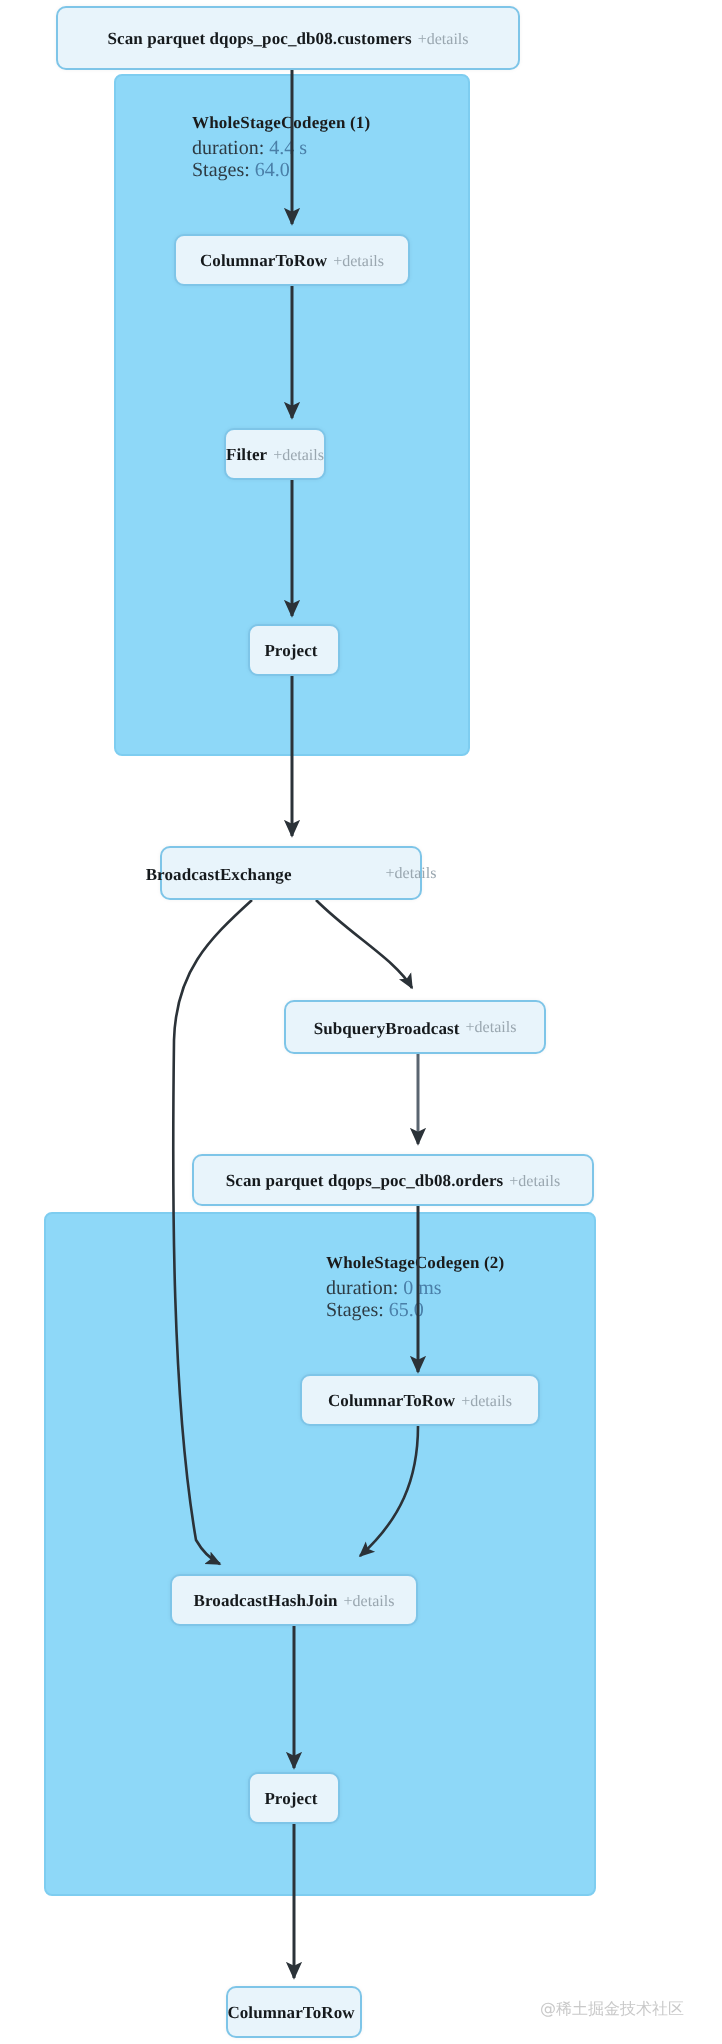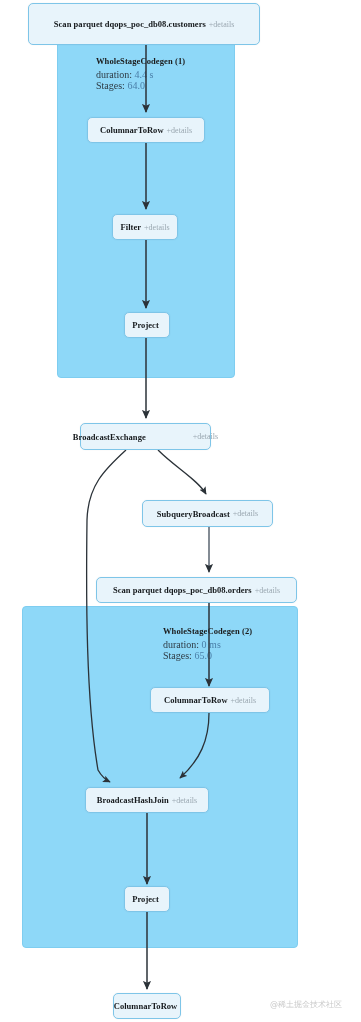--- a/index.html
+++ b/index.html
@@ -131,31 +131,31 @@
 
     <path d="M209,602 L209,686" stroke="#2b3238" stroke-width="1.5" fill="none" marker-end="url(#arrow)"></path>
 
     <path d="M209,713 C209,740 200,760 180,778" stroke="#2b3238" stroke-width="1.3" fill="none" marker-end="url(#arrow)"></path>
 
     <path d="M147,813 L147,884" stroke="#2b3238" stroke-width="1.5" fill="none" marker-end="url(#arrow)"></path>
 
     <path d="M147,910 L147,989" stroke="#2b3238" stroke-width="1.5" fill="none" marker-end="url(#arrow)"></path>
   </svg>
 
-  <div class="node" style="left:28px; top:3px; width:232px; height:42px;">
+  <div class="node" style="left:28px; top:3px; width:232px; height:32px;">
     <span class="nlabel">Scan parquet dqops_poc_db08.customers</span>
     <span class="ndetails">+details</span>
   </div>
 
   <div class="node" style="left:87px; top:117px; width:118px; height:26px;">
     <span class="nlabel">ColumnarToRow</span>
     <span class="ndetails">+details</span>
   </div>
 
-  <div class="node" style="left:112px; top:214px; width:66px; height:26px;">
+  <div class="node" style="left:112px; top:214px; width:51px; height:26px;">
     <span class="nlabel">Filter</span>
     <span class="ndetails">+details</span>
   </div>
 
   <div class="node" style="left:124px; top:312px; width:46px; height:26px;">
     <span class="nlabel">Project</span>
     <span class="ndetails"></span>
   </div>
 
   <div class="node" style="left:80px; top:423px; width:131px; height:27px;gap:44px;">

